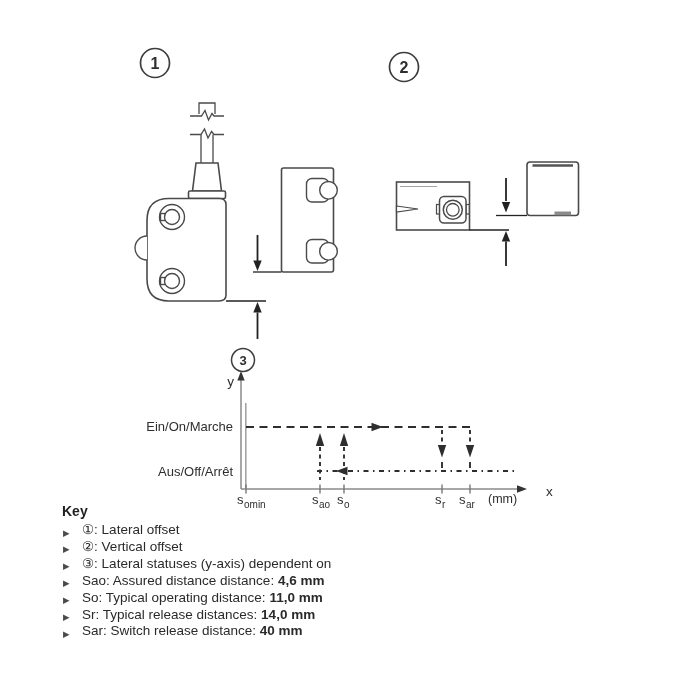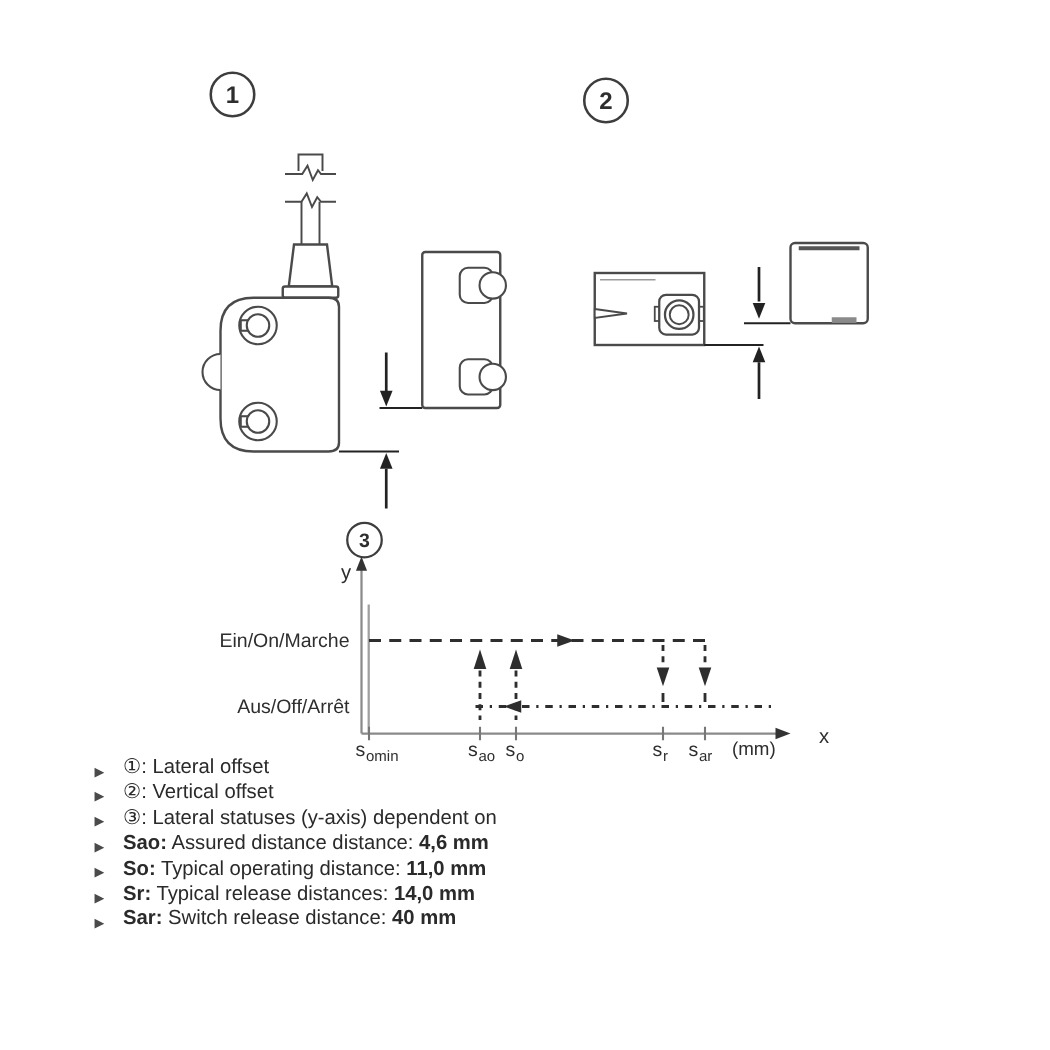--- a/index.html
+++ b/index.html
@@ -8,21 +8,21 @@
   #figure-svg{position:absolute;left:0;top:0;}
   svg text{font-family:"Liberation Sans",sans-serif;fill:#2e2e2e;}
   .callout-num{font-weight:bold;}
   
   #key-block{position:absolute;left:62px;top:503px;width:340px;}
   #key-title{font-size:14px;font-weight:bold;margin:0 0 3px 0;color:#1f1f1f;}
   #key-list{list-style:none;margin:0;padding:0;font-size:13.5px;line-height:16.4px;color:#2a2a2a;}
   #key-list li{position:relative;padding-left:20px;margin:0 0 0.5px 0;}
   .tri{position:absolute;left:1px;top:2.5px;font-size:8.5px;color:#4a4a4a;}
   .k-lead{font-weight:normal;}
-  .k-lead.bold{font-weight:bold;}
+  .k-lead.bold{font-weight:normal;}
   .k-val{font-weight:bold;}
 </style>
 </head>
 <body>
 
 <div id="page">
 
 <svg id="figure-svg" width="700" height="520" viewBox="0 0 700 520">
 
   <g fill="none" stroke="#4a4a4a" stroke-width="1.6">
@@ -193,20 +193,21 @@
       <g>
         <text x="459" y="504">s</text>
         <text x="466" y="507.5" font-size="10">ar</text>
       </g>
       <text x="488" y="503" font-size="12.5">(mm)</text>
     </g>
   </g>
 </svg>
 
 <div id="key-block">
+  <p id="key-title">Key</p>
   <ul id="key-list">
     <li>
       <span class="tri">▶</span><span class="k-lead">①:</span><span class="k-body"> Lateral offset</span>
     </li>
     <li>
       <span class="tri">▶</span><span class="k-lead">②:</span><span class="k-body"> Vertical offset</span>
     </li>
     <li>
       <span class="tri">▶</span><span class="k-lead">③:</span><span class="k-body"> Lateral statuses (y-axis) dependent on</span><br>
     </li>

